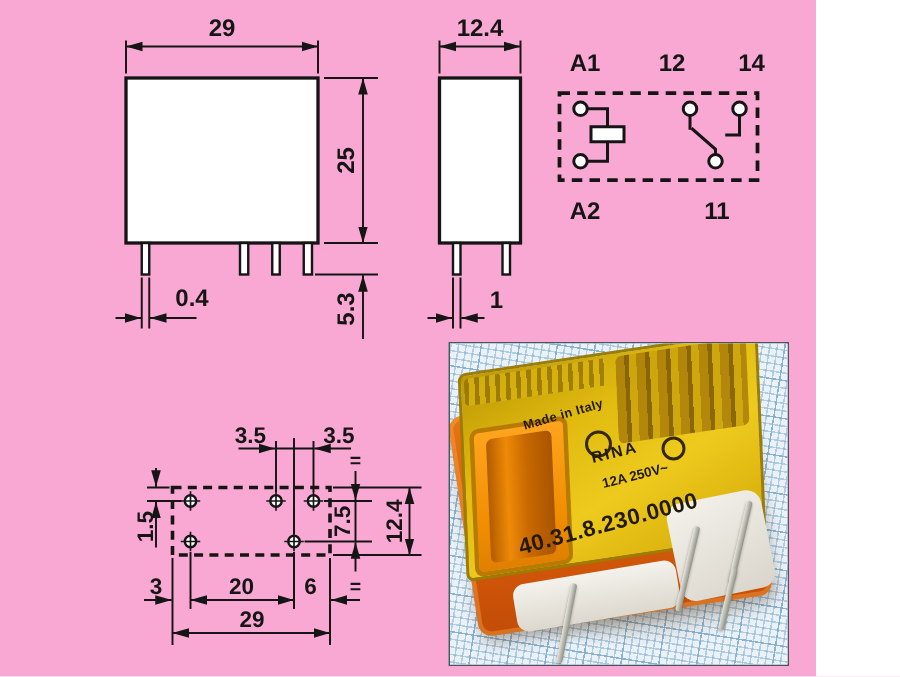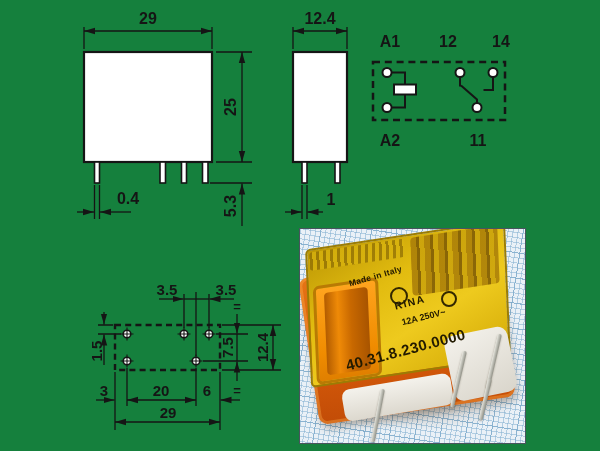--- a/index.html
+++ b/index.html
@@ -1,16 +1,16 @@
 <!DOCTYPE html>
 <html><head>
 <meta charset="utf-8">
 <style>
   html,body{margin:0;padding:0;background:#fff;}
-  .page{position:relative;width:600px;height:451px;background:#15803d;overflow:hidden;
+  .page{position:relative;width:544px;height:451px;background:#f9a8d4;overflow:hidden;
         font-family:"Liberation Sans",sans-serif;}
   svg text{fill:#151515;font-family:"Liberation Sans",sans-serif;font-weight:bold;}
   .t16{font-size:16px}.t15{font-size:15px}.t13{font-size:13px}
 
   
   .photo{position:absolute;left:299px;top:228px;width:225px;height:214px;
          border:1px solid #49545e;overflow:hidden;background:#e9f0f6;}
   .paper{position:absolute;inset:-45px;background:#eaf1f7;transform:rotate(9deg);
     background-image:
       repeating-linear-gradient(0deg, rgba(130,175,208,.55) 0 1px, transparent 1px 5px),

